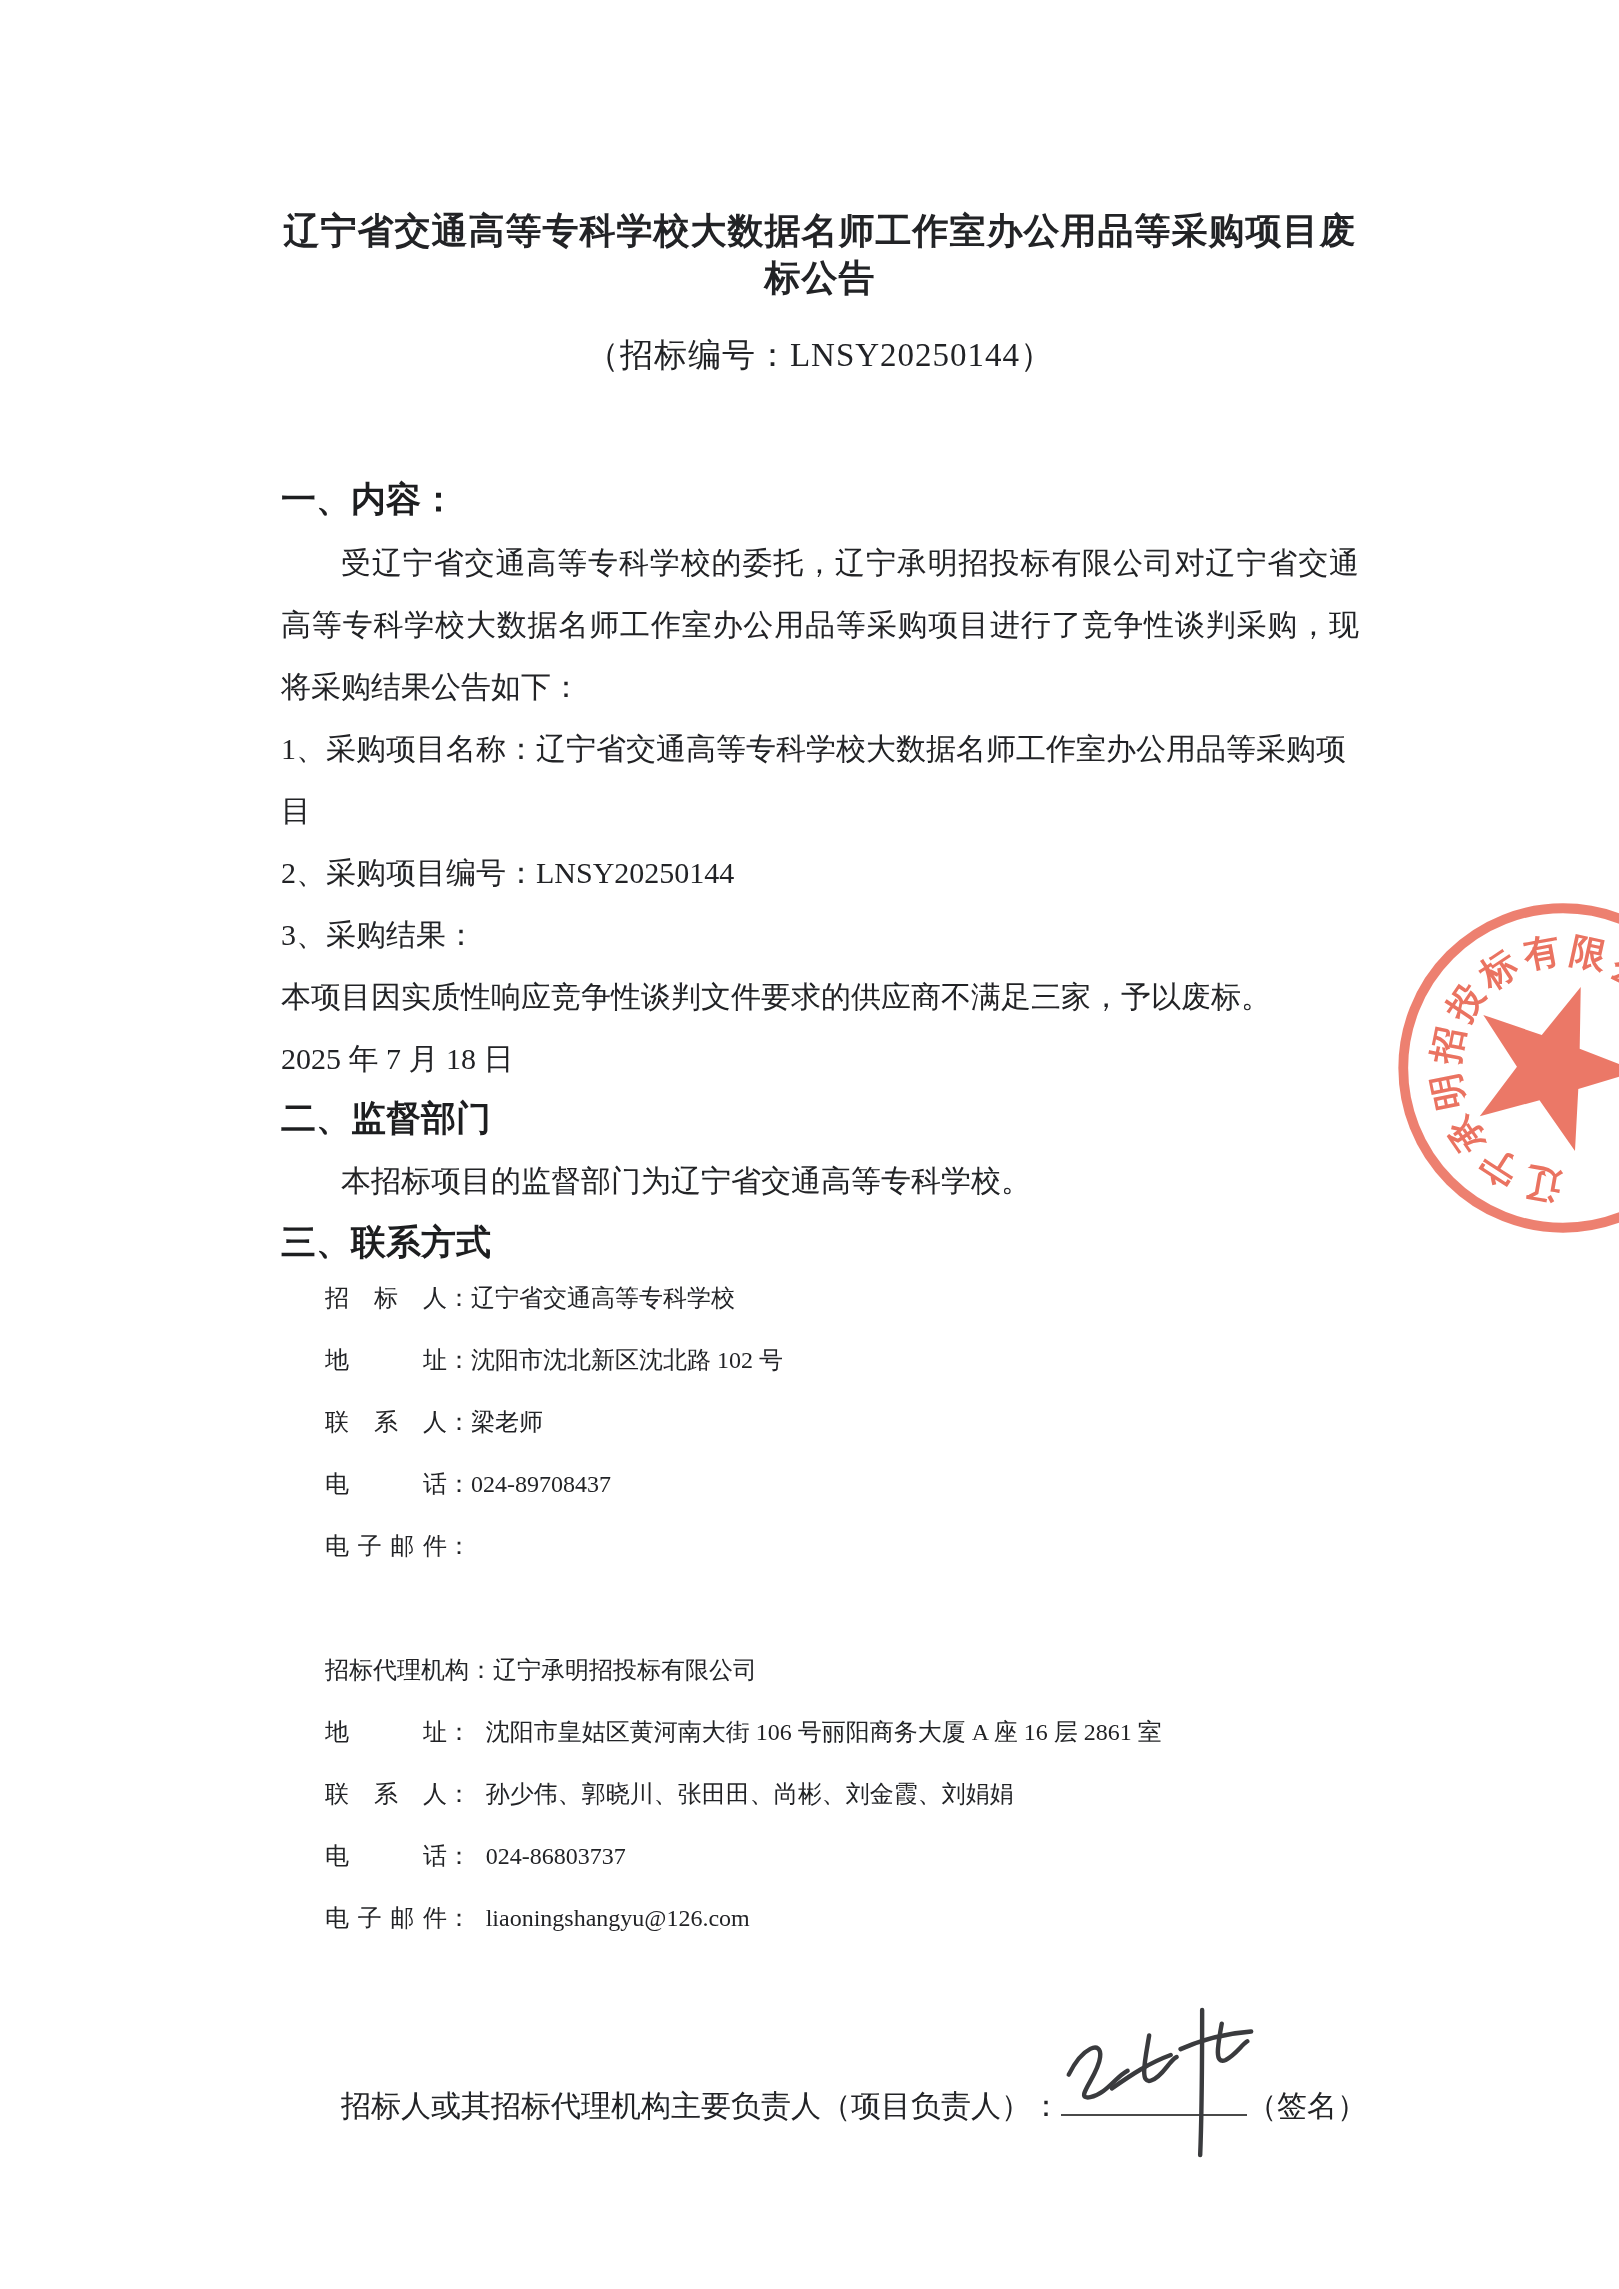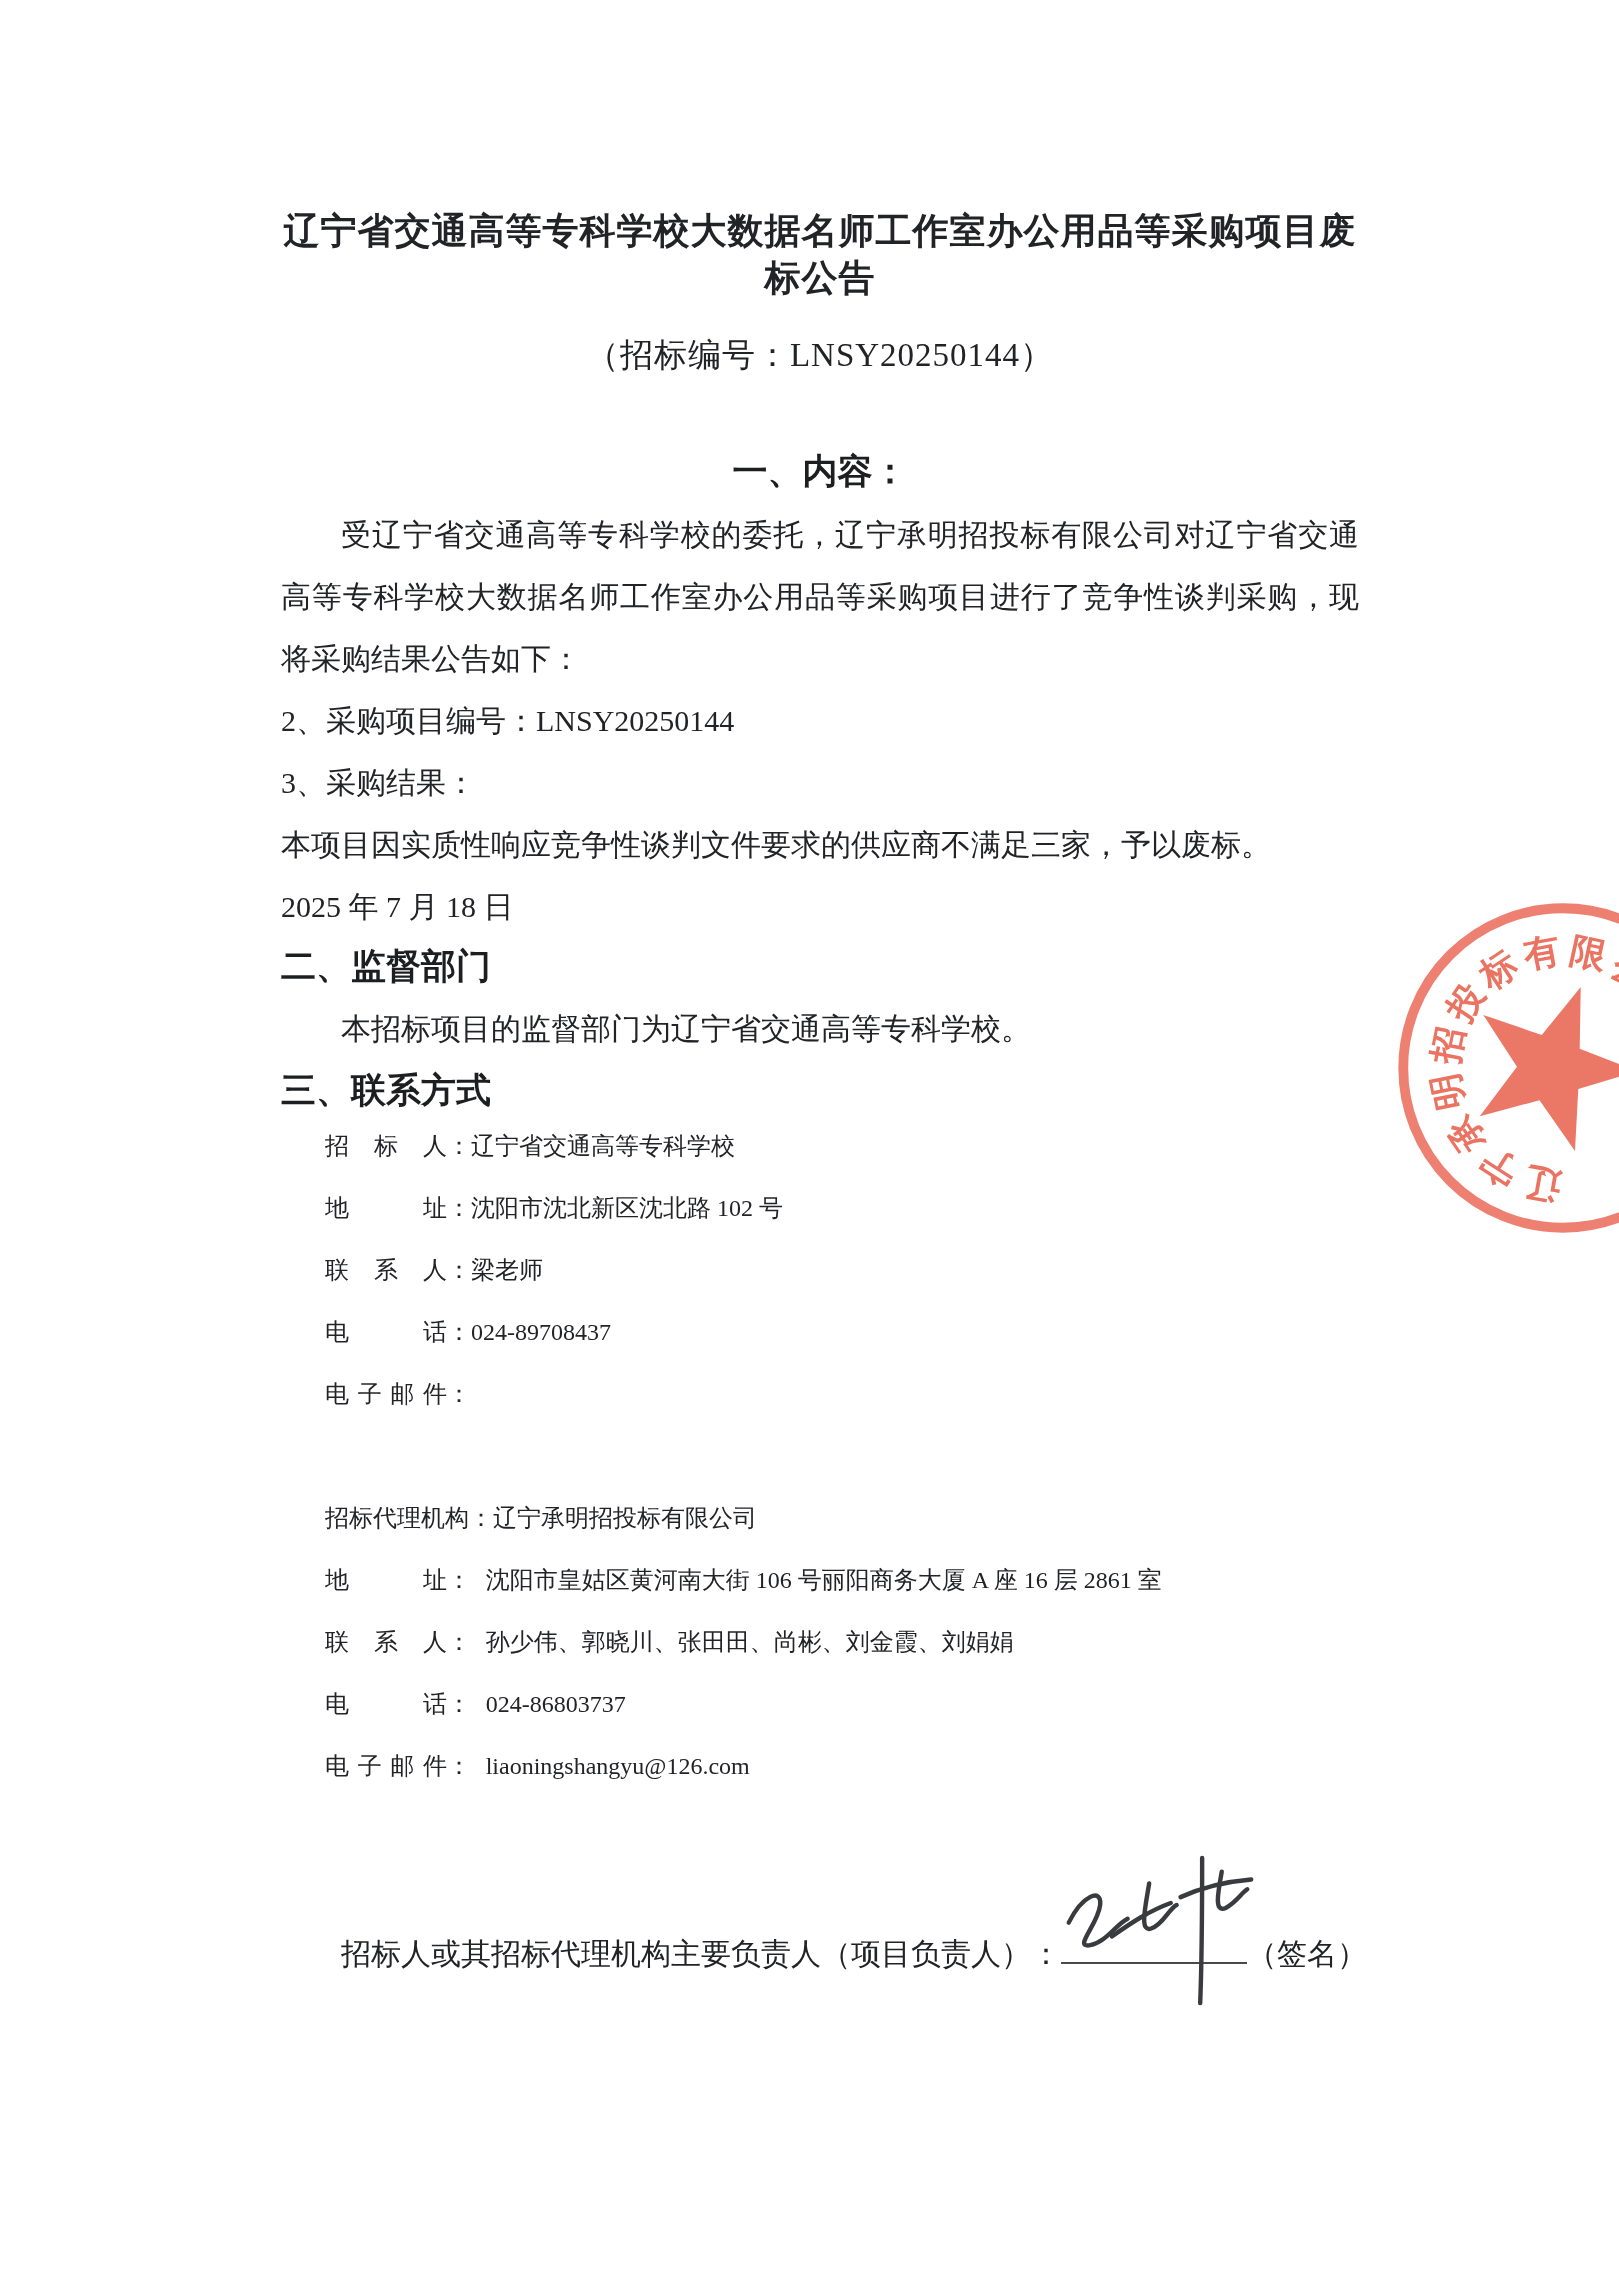--- a/index.html
+++ b/index.html
@@ -29,21 +29,21 @@
     margin-top:30px;
     letter-spacing:1px;
   }
   .h-sec{
     font-family:"DejaVu Sans","Liberation Sans",sans-serif;
     font-weight:bold;
     font-size:35px;
     line-height:49px;
     color:#1d1e20;
   }
-  .h1{margin-top:68px;text-align:center;}
+  .h1{margin-top:96px;}
   .h2{margin-top:3.9px;}
   .h3{margin-top:5.9px;}
   .para{
     font-size:30px;
     line-height:62px;
     text-align:justify;
   }
   .intro{margin-top:7.8px;text-indent:2em;}
   .bodyline{font-size:30px;line-height:62px;}
   .indented{padding-left:44px;}
@@ -112,20 +112,21 @@
 
 <div class="doc">
 
   <div class="title1">辽宁省交通高等专科学校大数据名师工作室办公用品等采购项目废标公告</div>
   <div class="title2">（招标编号：LNSY20250144）</div>
 
   <div class="h-sec h1">一、内容：</div>
 
   <div class="para intro">受辽宁省交通高等专科学校的委托，辽宁承明招投标有限公司对辽宁省交通高等专科学校大数据名师工作室办公用品等采购项目进行了竞争性谈判采购，现将采购结果公告如下：</div>
 
+  <div class="bodyline">1、采购项目名称：辽宁省交通高等专科学校大数据名师工作室办公用品等采购项目</div>
   <div class="bodyline">2、采购项目编号：LNSY20250144</div>
   <div class="bodyline">3、采购结果：</div>
   <div class="bodyline">本项目因实质性响应竞争性谈判文件要求的供应商不满足三家，予以废标。</div>
   <div class="bodyline">2025 年 7 月 18 日</div>
 
   <div class="h-sec h2">二、监督部门</div>
   <div class="para intro">本招标项目的监督部门为辽宁省交通高等专科学校。</div>
 
   <div class="h-sec h3">三、联系方式</div>
 

